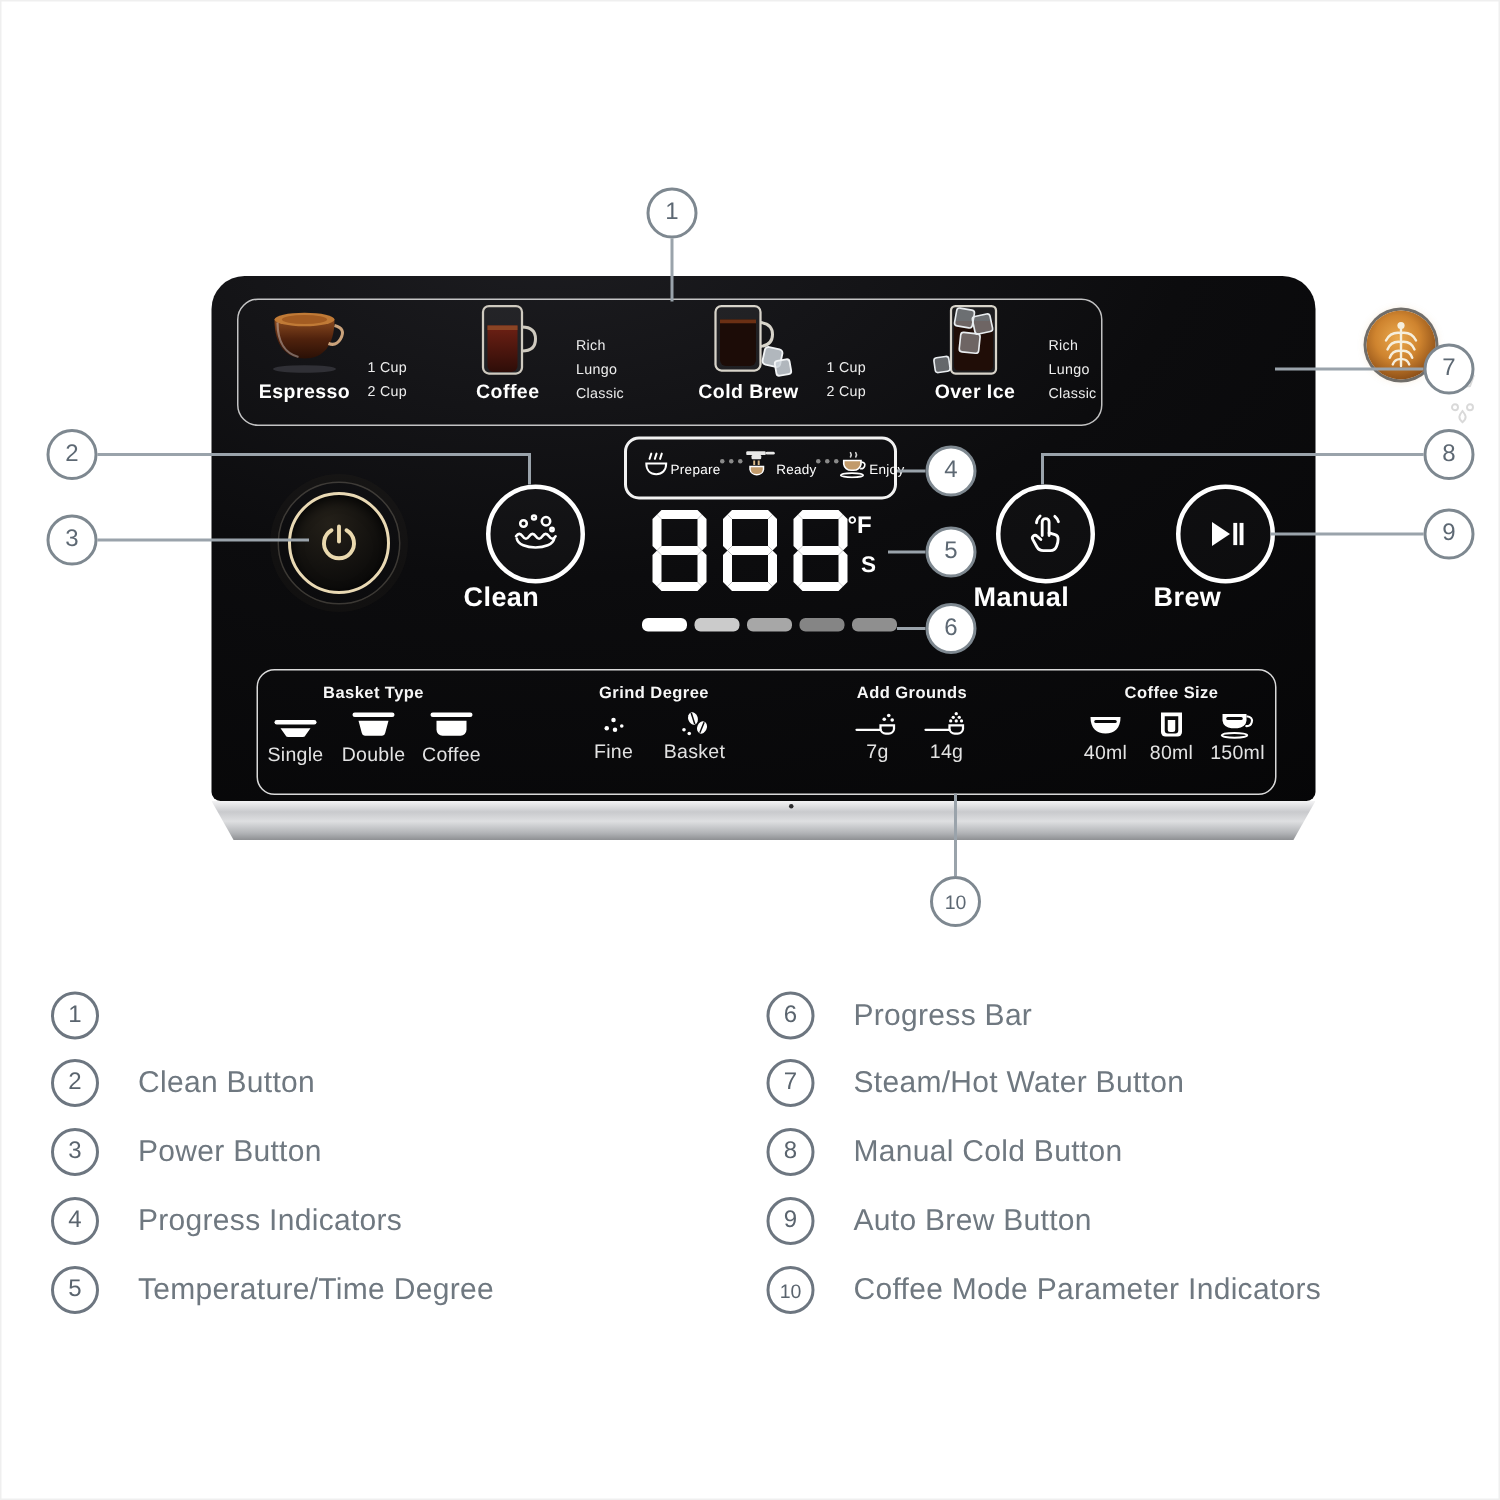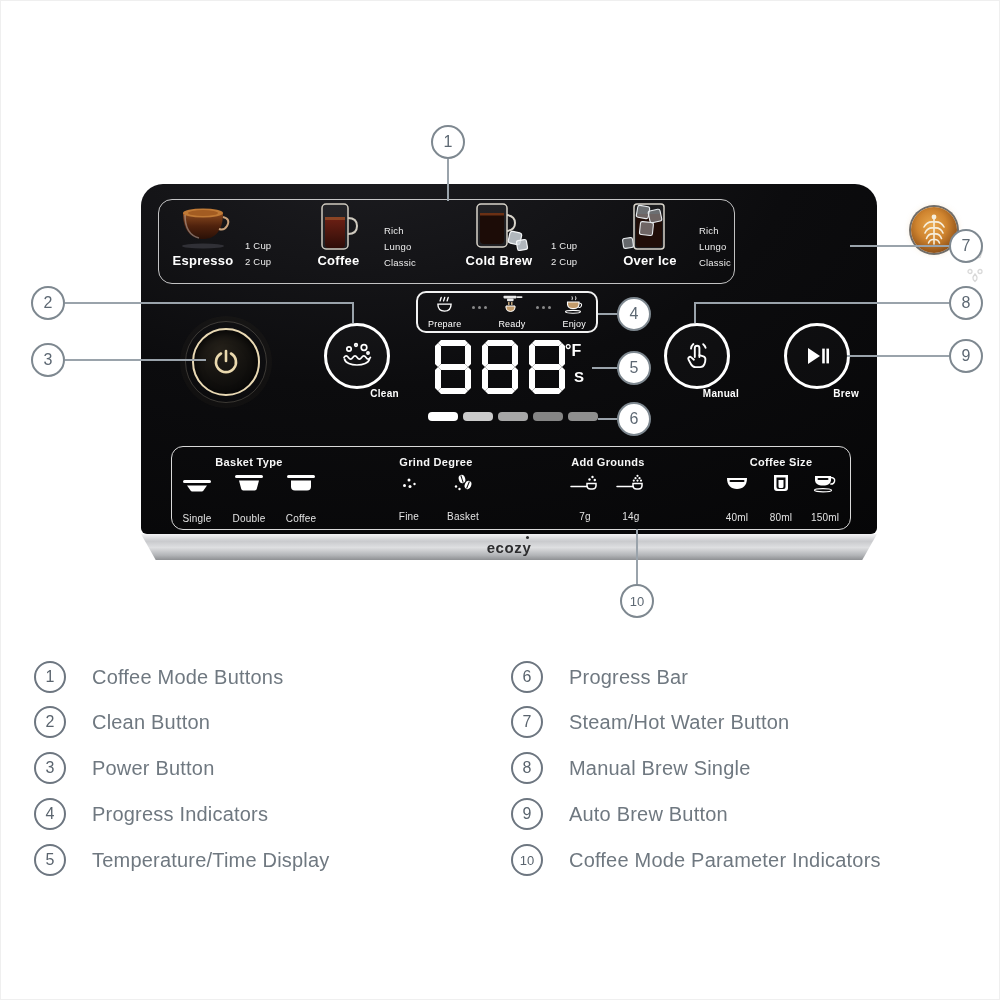--- a/index.html
+++ b/index.html
@@ -29,50 +29,50 @@
   .steam-group{position:absolute;left:750px;top:15px;width:115px;height:85px;}
   .latte{position:absolute;left:20px;top:8px;width:46px;height:46px;border-radius:50%;
          background:radial-gradient(circle at 45% 40%, #eaa94e 0%, #cf842f 40%, #93541a 72%, #55290c 100%);
          box-shadow:0 0 0 2px rgba(0,0,0,.55), 0 0 6px rgba(210,150,70,.35);}
   .steam-label{position:absolute;left:0;top:54px;width:86px;text-align:center;color:#fff;font-size:13px;font-weight:700;}
   .steam-ic{position:absolute;left:76px;}
 
   
   .rbtn{position:absolute;width:60px;height:60px;border:3px solid #fff;border-radius:50%;
         display:flex;align-items:center;justify-content:center;background:rgba(255,255,255,0.02);}
-  .rlabel{position:absolute;width:90px;text-align:right;color:#fff;font-size:10px;font-weight:700;letter-spacing:.3px;}
+  .rlabel{position:absolute;width:90px;text-align:left;color:#fff;font-size:18px;font-weight:700;letter-spacing:.3px;}
 
   .power-wrap{position:absolute;left:44px;top:137px;width:80px;height:80px;border-radius:50%;
         border:1px solid rgba(233,220,190,.22);display:flex;align-items:center;justify-content:center;
         box-shadow:0 0 0 5px rgba(120,100,60,.06);}
   .power-ring{width:64px;height:64px;border-radius:50%;border:2.5px solid #e9d9b4;
         background:radial-gradient(circle at 40% 30%, #242019 0%, #0d0c0b 70%, #000 100%);
         display:flex;align-items:center;justify-content:center;box-shadow:inset 0 3px 8px rgba(0,0,0,.8);}
 
   
   .pbox{position:absolute;left:275px;top:107px;width:182px;height:42px;border:2px solid #f2f2f2;border-radius:10px;
         display:flex;align-items:center;justify-content:space-between;padding:0 10px;box-sizing:border-box;}
-  .pstep{display:flex;flex-direction:column;align-items:center;}
+  .pstep{display:flex;flex-direction:row;align-items:center;}
   .pstep .lbl{color:#fff;font-size:9px;margin-top:1px;letter-spacing:.2px;}
   .pdots{display:flex;gap:3px;margin-bottom:10px;}
   .pdots i{width:3px;height:3px;border-radius:50%;background:#8a8a8a;}
 
   
   .digits{position:absolute;left:293px;top:154px;display:flex;gap:9px;}
   .unitF{position:absolute;left:424px;top:158px;color:#fff;font-size:16px;font-weight:700;}
   .unitS{position:absolute;left:433px;top:184px;color:#fff;font-size:15px;font-weight:700;}
   .pbar{position:absolute;left:287px;top:228px;display:flex;gap:5px;}
   .pbar i{width:30px;height:9px;border-radius:4px;}
 
   
   .param-rect{position:absolute;left:30px;top:262px;width:678px;height:82px;border:1.5px solid #d9d9d9;border-radius:12px;}
   .ptitle{position:absolute;top:272px;text-align:center;color:#f7f7f7;font-size:11px;font-weight:700;letter-spacing:.3px;}
   .prow{position:absolute;top:290px;display:flex;align-items:flex-end;}
   .pcell{display:flex;flex-direction:column;align-items:center;justify-content:flex-end;}
-  .pcell .lbl{color:#e3e3e3;font-size:10px;margin-top:19px;letter-spacing:.2px;white-space:nowrap;}
+  .pcell .lbl{color:#e3e3e3;font-size:13px;margin-top:1px;letter-spacing:.2px;white-space:nowrap;}
 
   
   .callout{position:absolute;width:30px;height:30px;border:2px solid #7e8890;border-radius:50%;background:#fff;
            color:#5d6873;display:flex;align-items:center;justify-content:center;font-size:16px;z-index:6;}
   .callout.small{font-size:13px;}
   .line{position:absolute;background:#9aa3ab;z-index:5;}
 
   
   .leg-item{position:absolute;display:flex;align-items:center;gap:26px;height:32px;}
   .leg-num{width:28px;height:28px;border:2px solid #6d7680;border-radius:50%;color:#5a646e;font-size:16px;
@@ -439,21 +439,20 @@
           <rect x="5.5" y="4" width="11" height="2" rx="1" fill="#0b0b0c"></rect>
           <path d="M19,3.5 q4.5,0.5 3.5,4 q-0.8,3 -4.2,2.5" fill="none" stroke="#fff" stroke-width="1.4"></path>
           <ellipse cx="11" cy="16.2" rx="8.5" ry="1.6" fill="none" stroke="#fff" stroke-width="1.3"></ellipse>
         </svg>
         <span class="lbl">150ml</span>
       </div>
     </div>
   </div>
 
   <div class="strip">
-    <div class="brand">ecozy</div>
     <div class="brand-accent"></div>
   </div>
 
   <div class="line" style="left:446px;top:158px;width:2px;height:42px;"></div>
   <div class="line" style="left:64px;top:301px;width:289px;height:2px;"></div>
   <div class="line" style="left:351px;top:301px;width:2px;height:21px;"></div>
   <div class="line" style="left:64px;top:358px;width:141px;height:2px;"></div>
   <div class="line" style="left:597px;top:312px;width:19px;height:2px;"></div>
   <div class="line" style="left:591px;top:366px;width:25px;height:2px;"></div>
   <div class="line" style="left:597px;top:417px;width:19px;height:2px;"></div>
@@ -469,49 +468,48 @@
   <div class="callout" style="left:616px;top:296px;">4</div>
   <div class="callout" style="left:616px;top:350px;">5</div>
   <div class="callout" style="left:616px;top:401px;">6</div>
   <div class="callout" style="left:948px;top:228px;">7</div>
   <div class="callout" style="left:948px;top:285px;">8</div>
   <div class="callout" style="left:948px;top:338px;">9</div>
   <div class="callout small" style="left:619px;top:583px;">10</div>
 
   <div class="leg-item" style="left:33px;top:660px;">
     <span class="leg-num">1</span>
-    <span class="leg-txt">Coffee Mode Buttons</span>
   </div>
   <div class="leg-item" style="left:33px;top:705px;">
     <span class="leg-num">2</span>
     <span class="leg-txt">Clean Button</span>
   </div>
   <div class="leg-item" style="left:33px;top:751px;">
     <span class="leg-num">3</span>
     <span class="leg-txt">Power Button</span>
   </div>
   <div class="leg-item" style="left:33px;top:797px;">
     <span class="leg-num">4</span>
     <span class="leg-txt">Progress Indicators</span>
   </div>
   <div class="leg-item" style="left:33px;top:843px;">
     <span class="leg-num">5</span>
-    <span class="leg-txt">Temperature/Time Display</span>
+    <span class="leg-txt">Temperature/Time Degree</span>
   </div>
   <div class="leg-item" style="left:510px;top:660px;">
     <span class="leg-num">6</span>
     <span class="leg-txt">Progress Bar</span>
   </div>
   <div class="leg-item" style="left:510px;top:705px;">
     <span class="leg-num">7</span>
     <span class="leg-txt">Steam/Hot Water Button</span>
   </div>
   <div class="leg-item" style="left:510px;top:751px;">
     <span class="leg-num">8</span>
-    <span class="leg-txt">Manual Brew Single</span>
+    <span class="leg-txt">Manual Cold Button</span>
   </div>
   <div class="leg-item" style="left:510px;top:797px;">
     <span class="leg-num">9</span>
     <span class="leg-txt">Auto Brew Button</span>
   </div>
   <div class="leg-item" style="left:510px;top:843px;">
     <span class="leg-num small">10</span>
     <span class="leg-txt">Coffee Mode Parameter Indicators</span>
   </div>
 

